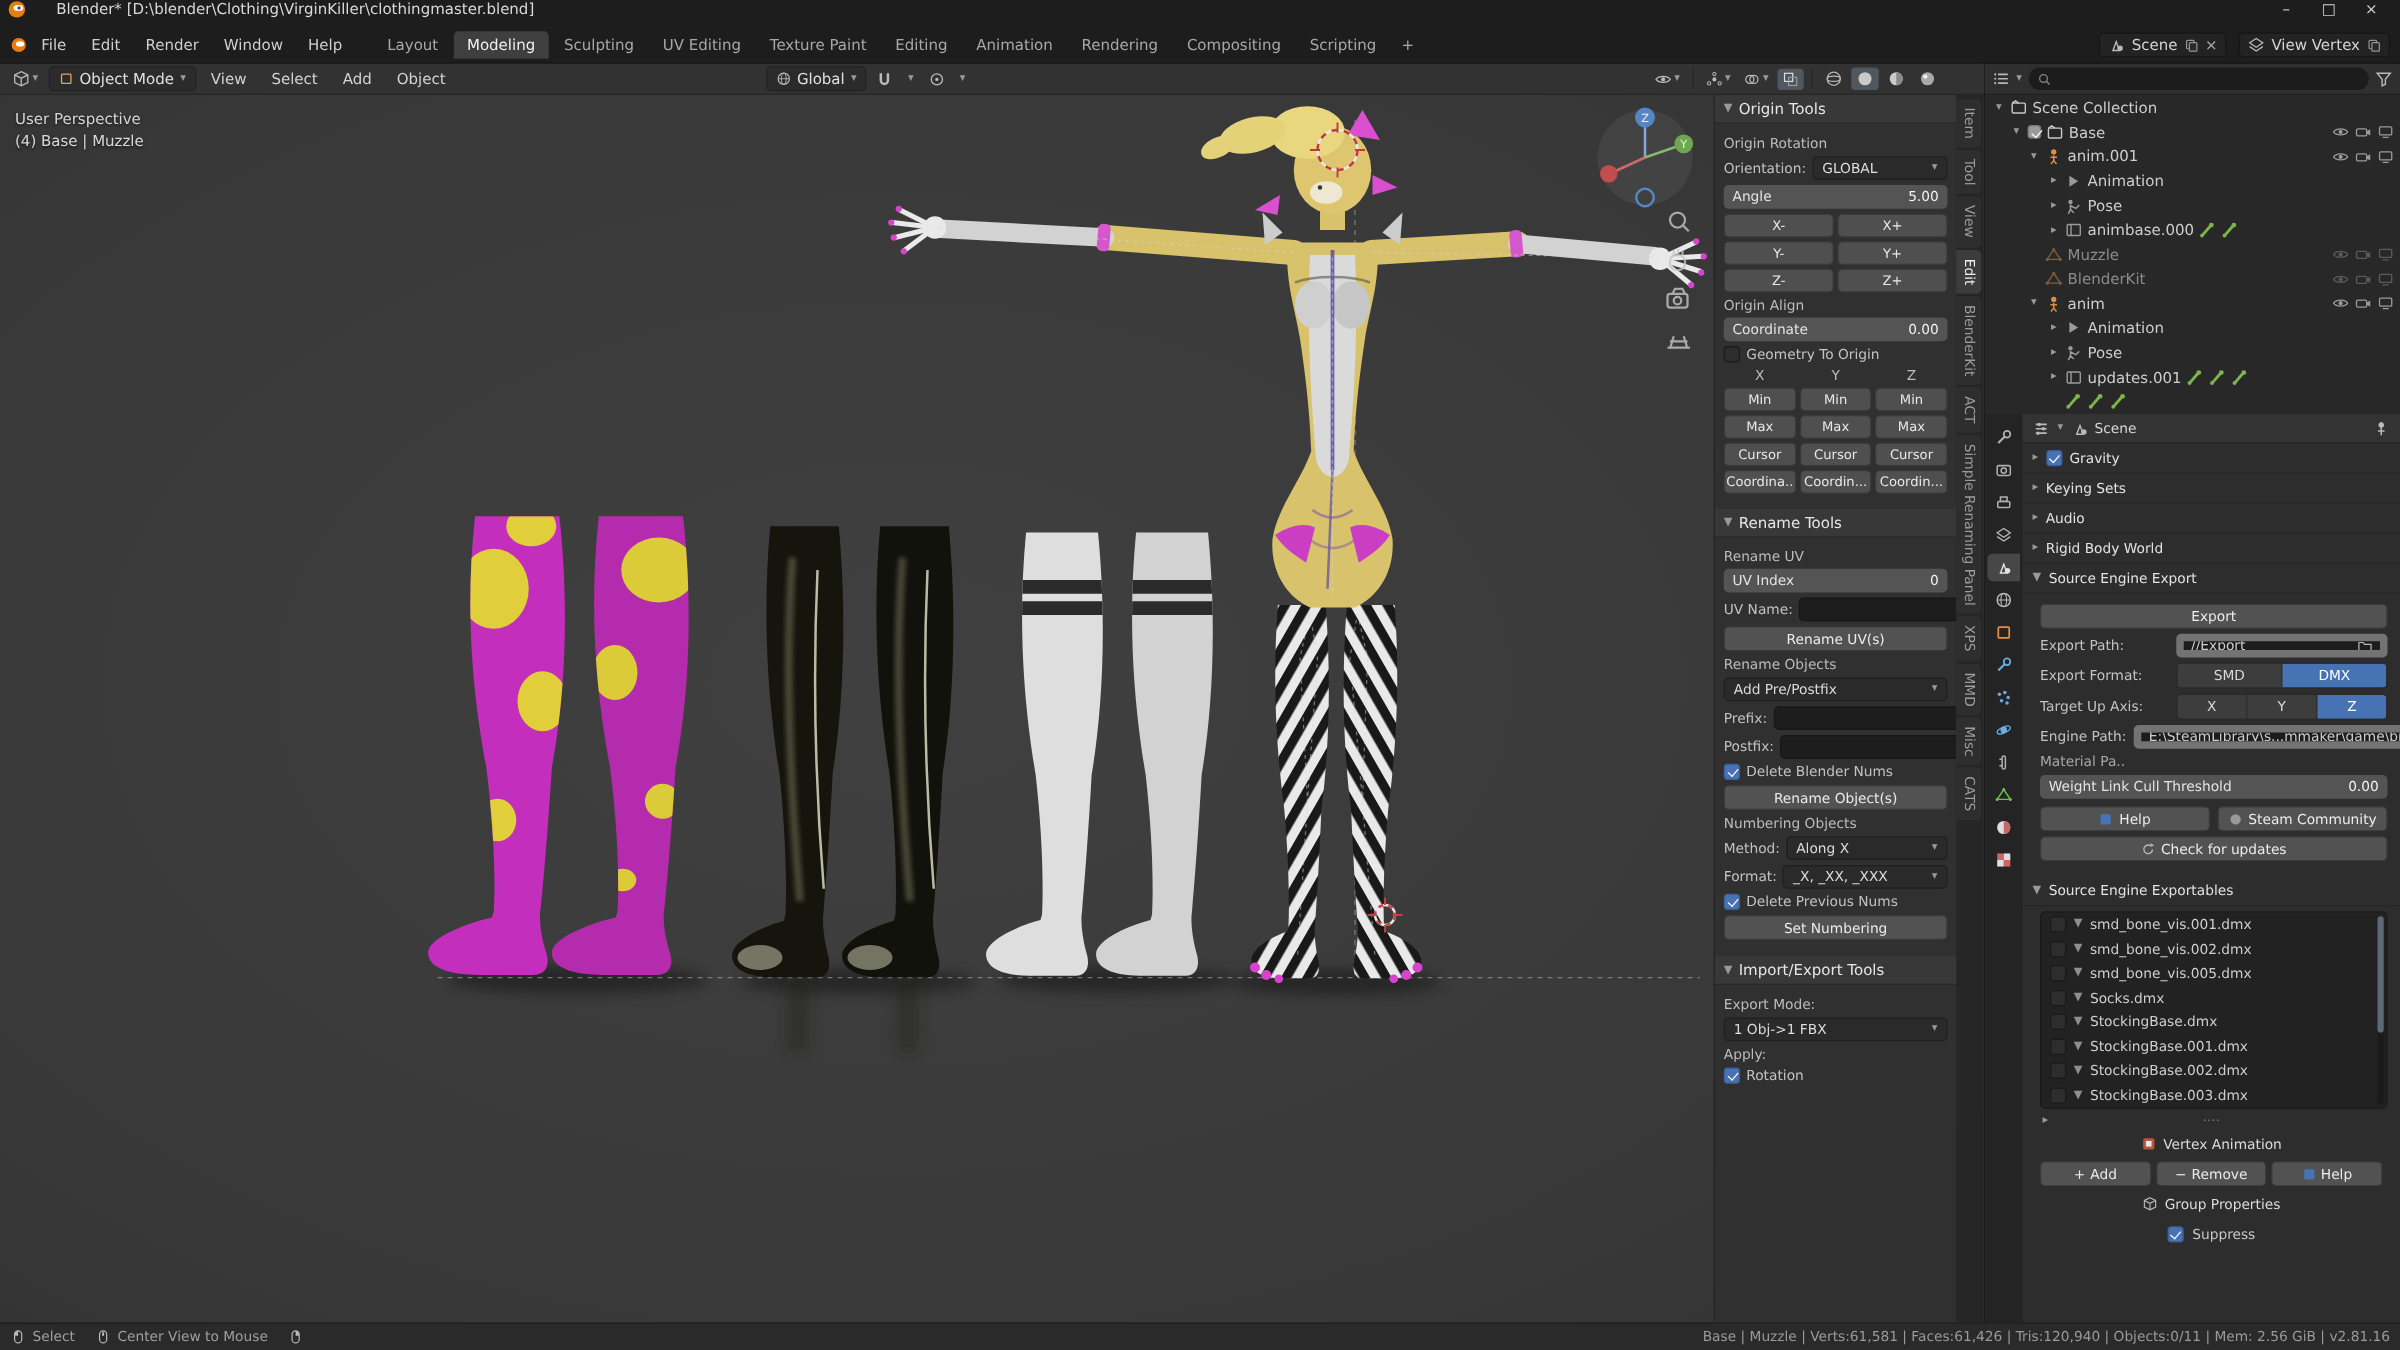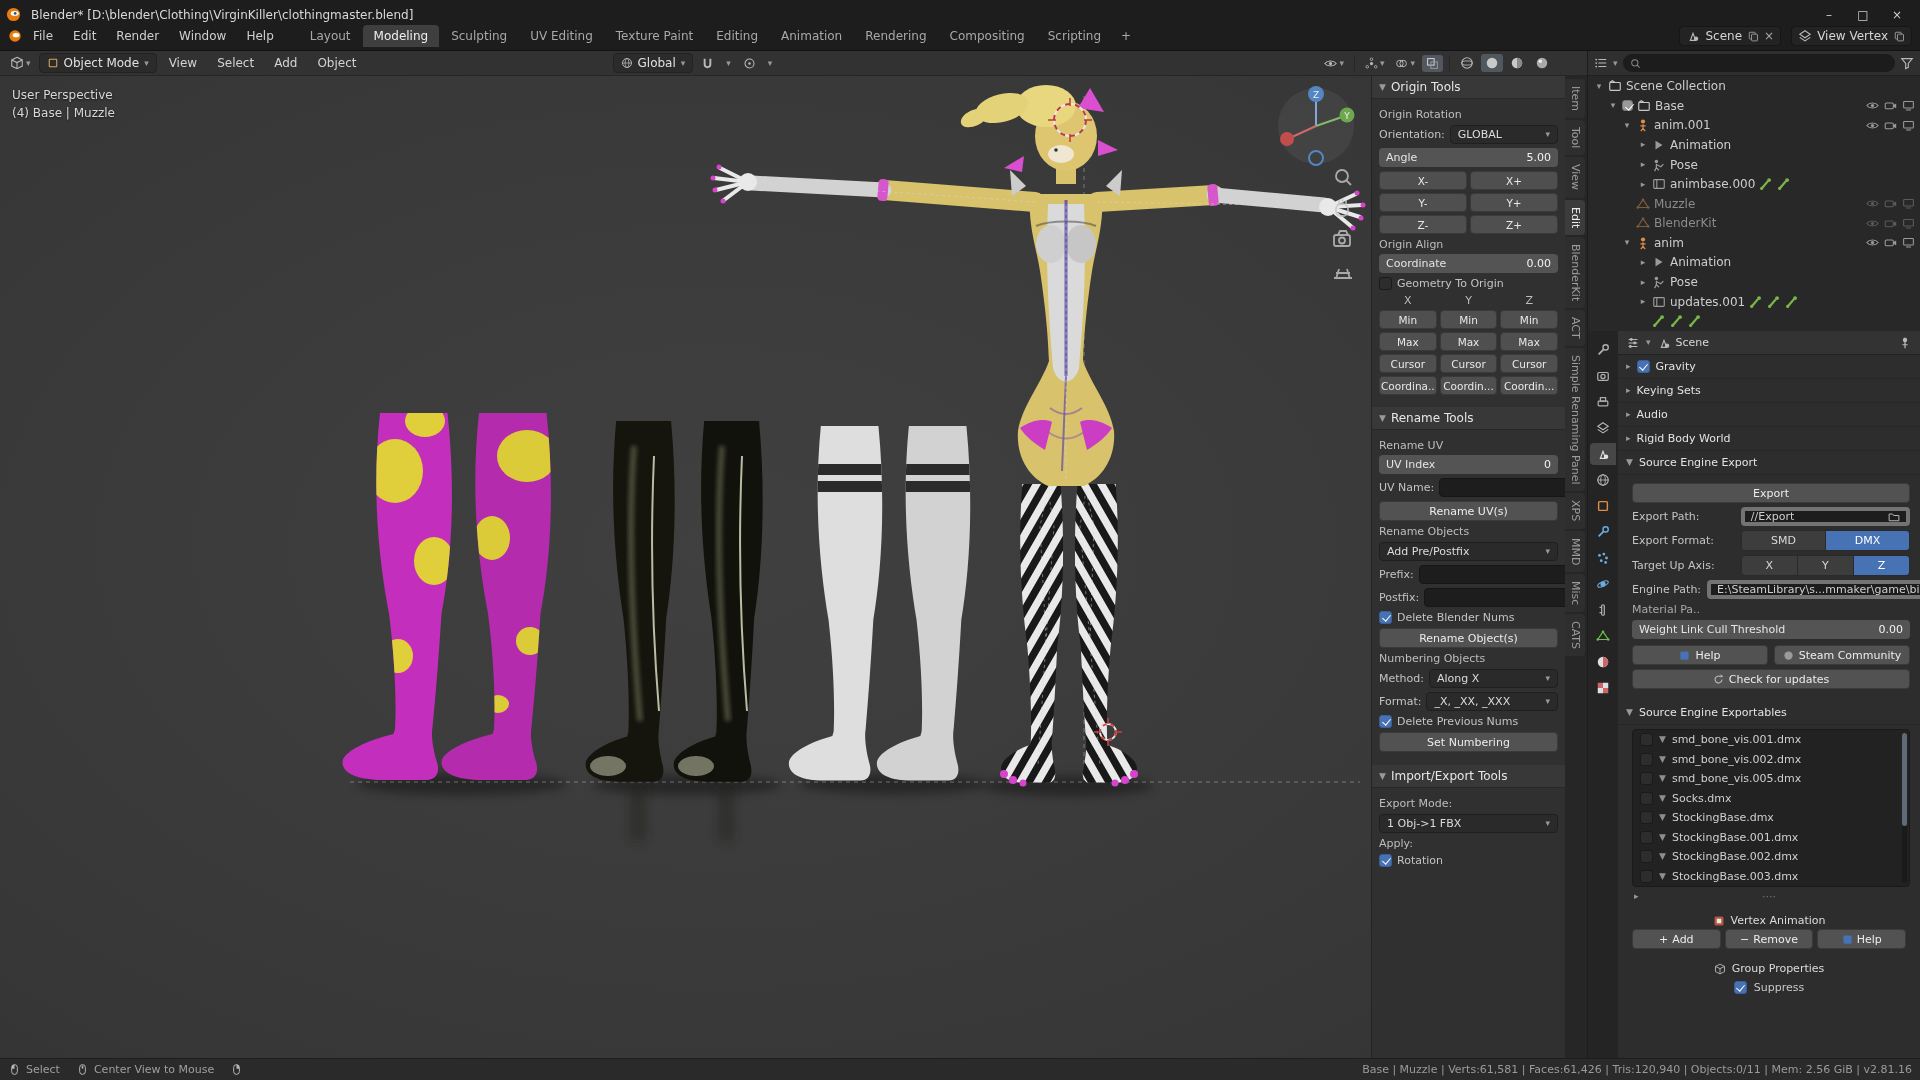--- a/index.html
+++ b/index.html
@@ -1,21 +1,21 @@
 <!DOCTYPE html>
 <html><head>
 <meta charset="utf-8">
 <style>
 *{margin:0;padding:0;box-sizing:border-box}
 body{background:#111;font-family:"DejaVu Sans",sans-serif;-webkit-user-select:none;user-select:none}
 #app{position:relative;width:1920px;height:1080px;background:#2b2b2b;color:#c8c8c8;font-size:12px;overflow:hidden}
 svg{display:block}
 .ic{color:#b9b9b9}
 
-#titlebar{height:22px;background:#1d1d1d;display:flex;align-items:flex-end;padding:0 6px;gap:10px;color:#d9d9d9}
+#titlebar{height:22px;background:#1d1d1d;display:flex;align-items:flex-start;padding:0 6px;gap:24px;color:#d9d9d9}
 #titlebar .t{font-size:12px;white-space:nowrap}
 .win-btns{margin-left:auto;display:flex}
 .winbtn{width:34px;text-align:center;font-size:12px;color:#cfcfcf;cursor:default}
 
 #menubar{height:29px;background:#1d1d1d;display:flex;align-items:center;padding:0 8px;gap:2px;border-bottom:1px solid #131313}
 .menu-item{padding:3px 9px;border-radius:3px;color:#cfcfcf}
 .ws-wrap{display:flex;margin-left:14px;gap:1px;align-items:center}
 .ws{padding:4px 11px;border-radius:4px 4px 0 0;color:#a8a8a8;white-space:nowrap}
 .ws.active{background:#3f3f3f;color:#efefef}
 .ws-plus{padding:2px 8px;color:#a8a8a8}
@@ -77,33 +77,33 @@
 .ptab.active{background:#474747}
 #prop-main{flex:1;overflow:hidden;font-size:11px}
 #prop-header{height:24px;display:flex;align-items:center;gap:6px;padding:0 8px;background:#333;border-bottom:1px solid #222}
 .crumb{display:flex;align-items:center;gap:5px;color:#d8d8d8}
 .prow{height:24px;display:flex;align-items:center;gap:6px;padding:0 8px;border-bottom:1px solid #272727;color:#d6d6d6}
 .prow b{font-weight:normal;color:#e3e3e3}
 .pcontent{padding:4px 10px 8px 14px}
 .frow{display:flex;align-items:center;margin:4px 0;gap:6px}
 .flabel{width:37%;color:#c3c3c3;white-space:nowrap}
 .fctrl{flex:1;display:flex;align-items:center;gap:4px}
-.pathf{flex:1;background:#1d1d1d;border:4px solid #737373;border-radius:4px;height:19px;display:flex;align-items:center;justify-content:space-between;padding:0 6px;color:#cfcfcf;overflow:hidden;white-space:nowrap}
+.pathf{flex:1;background:#1d1d1d;border:6px solid #737373;border-radius:4px;height:19px;display:flex;align-items:center;justify-content:space-between;padding:0 6px;color:#cfcfcf;overflow:hidden;white-space:nowrap}
 .seg{flex:1;display:flex;border-radius:4px;overflow:hidden;border:1px solid #2a2a2a}
 .seg>div{flex:1;background:#3d3d3d;height:19px;display:flex;align-items:center;justify-content:center;color:#d8d8d8;border-right:1px solid #2a2a2a}
 .seg>div:last-child{border-right:0}
 .seg>div.on{background:#4772b3;color:#fff}
 .listbox{position:relative;margin:4px 10px 2px 14px;background:#222;border:1px solid #1a1a1a;border-radius:4px;height:158px;overflow:hidden}
 .lrow{height:19.5px;display:flex;align-items:center;gap:6px;padding:0 7px;color:#cfcfcf}
 .lrow .car{color:#8e8e8e}
 .scrollbar{position:absolute;right:2px;top:3px;bottom:3px;width:5px;background:#1a1a1a;border-radius:3px}
 .scrollbar .thumb{position:absolute;top:0;width:5px;height:62%;background:#5c6holder;background:#5e6a77;border-radius:3px}
 .list-foot{display:flex;align-items:center;justify-content:center;height:14px;color:#777;position:relative}
 .list-foot .car{position:absolute;left:16px}
-.pheading{display:flex;align-items:flex-end;justify-content:center;gap:6px;height:24px;color:#dcdcdc}
+.pheading{display:flex;align-items:center;justify-content:center;gap:6px;height:24px;color:#dcdcdc}
 .btnrow{display:flex;gap:4px;padding:2px 14px}
 .suppress{display:flex;align-items:center;justify-content:center;gap:7px;height:24px}
 
 #statusbar{position:absolute;left:0;right:0;bottom:0;height:22px;background:#2a2a2a;border-top:1px solid #1e1e1e;display:flex;align-items:center;padding:0 8px;gap:16px;color:#9f9f9f;font-size:11px}
 .sb-item{display:flex;align-items:center;gap:5px}
 .sb-right{margin-left:auto;color:#9a9a9a;white-space:nowrap}
 </style>
 </head>
 <body>
 

